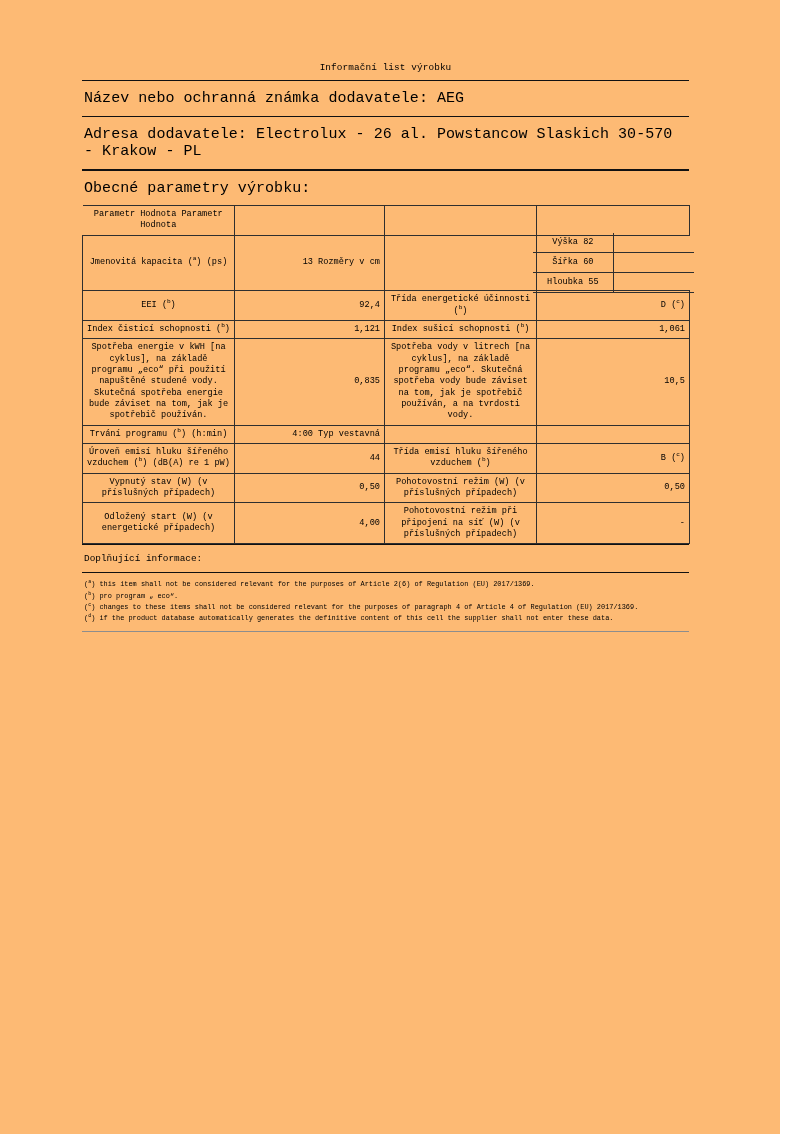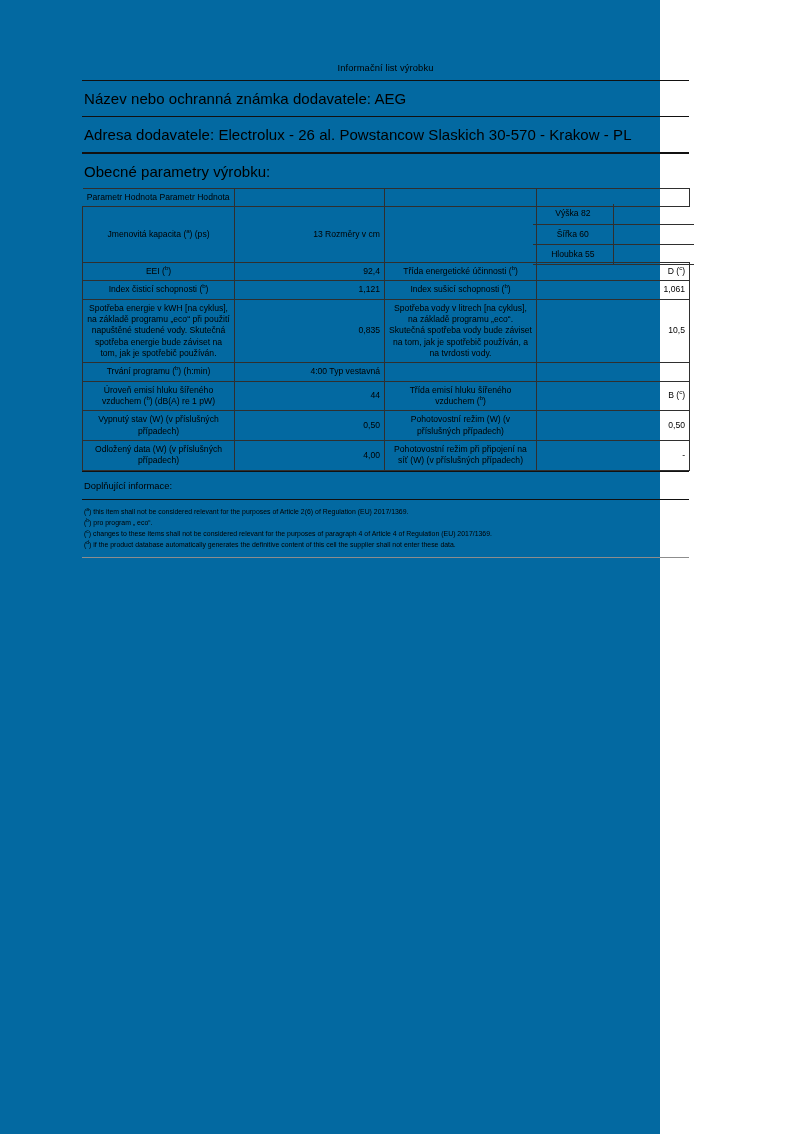--- a/index.html
+++ b/index.html
@@ -9,24 +9,25 @@
   }
   body {
     width: 802px;
     height: 1134px;
     font-family: "Liberation Sans", sans-serif;
     color: #000000;
     -webkit-font-smoothing: antialiased;
   }
   .page {
     position: relative;
-    width: 660px;
+    width: 780px;
     height: 1134px;
-    background: #0369a1;
+    background: #fdba74;
     box-sizing: border-box;
+    font-family: Liberation Mono, monospace;
   }
   .sheet {
     position: absolute;
     left: 82px;
     top: 62px;
     width: 607px;
   }
 
   
   .rule-thin  { border-top: 1px solid #8d8d8d; }
@@ -225,21 +226,21 @@
         </tr>
 
         <tr>
           <td class="lbl">Vypnutý stav (W) (v příslušných případech)</td>
           <td class="val">0,50</td>
           <td class="lbl">Pohotovostní režim (W) (v příslušných případech)</td>
           <td class="val">0,50</td>
         </tr>
 
         <tr>
-          <td class="lbl">Odložený data (W) (v příslušných případech)</td>
+          <td class="lbl">Odložený start (W) (v energetické případech)</td>
           <td class="val">4,00</td>
           <td class="lbl">Pohotovostní režim při připojení na síť (W) (v příslušných případech)</td>
           <td class="val">-</td>
         </tr>
 
       </tbody>
     </table>
 
 
     <div class="rule-thick"></div>

